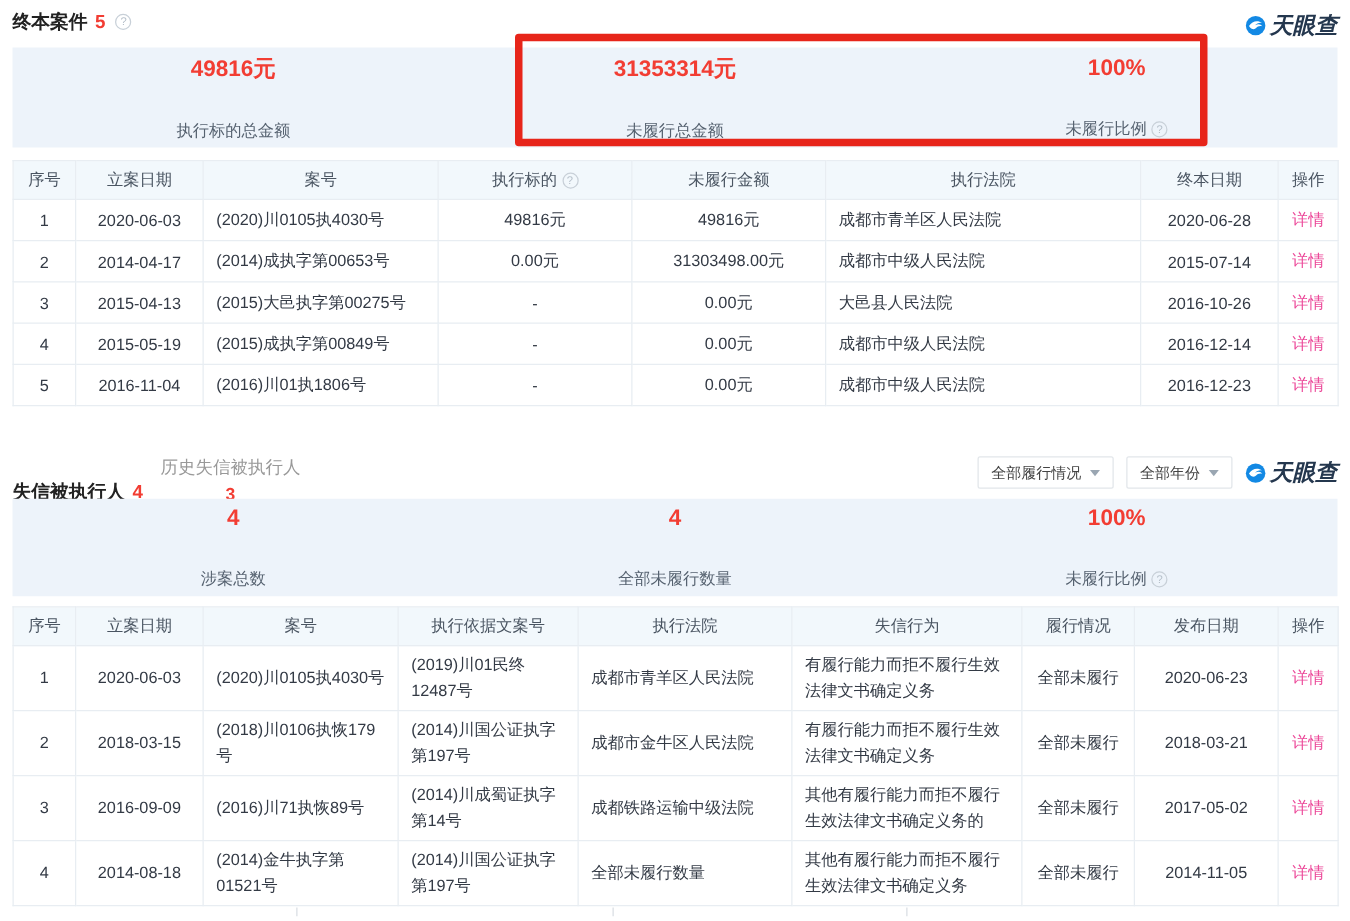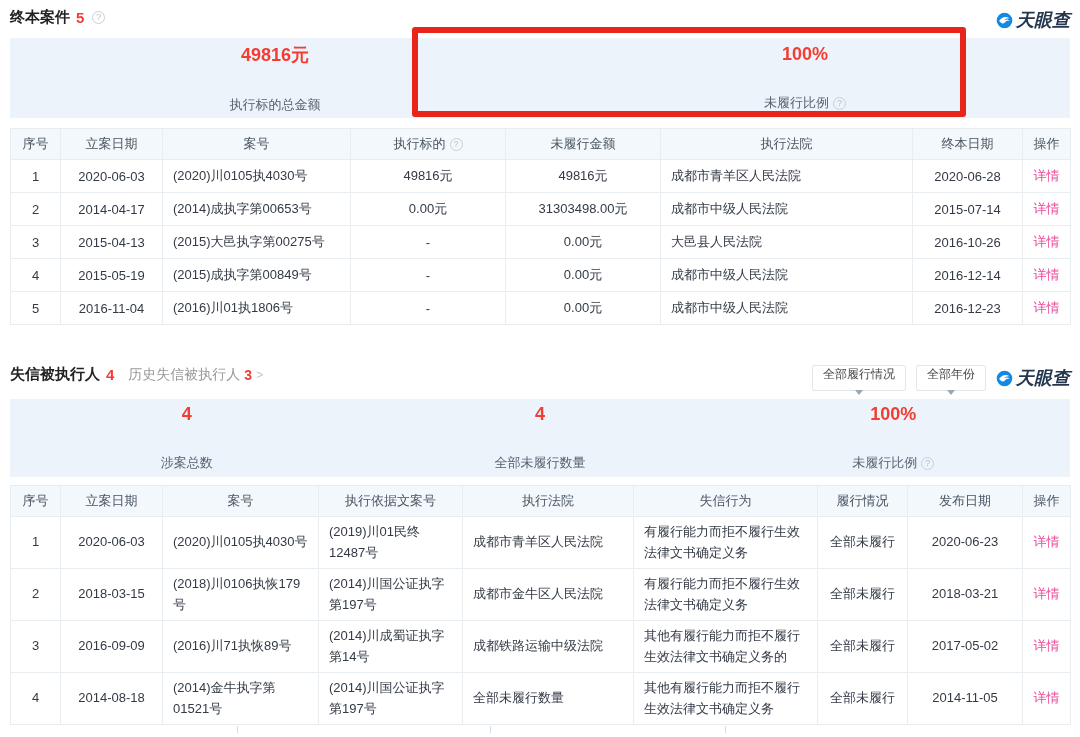--- a/index.html
+++ b/index.html
@@ -8,27 +8,27 @@
   body { padding:8px 10px 0; }
 
   
   .section-head { display:flex; align-items:flex-start; justify-content:space-between; height:22px; }
   .head-left { display:flex; align-items:center; gap:8px; }
   .sec-title { font-size:15px; font-weight:bold; color:#222; }
   .sec-count { font-size:15px; font-weight:bold; color:#f23d33; margin-left:-2px; }
   .help-icon { display:inline-flex; align-items:center; justify-content:center;
     width:13px; height:13px; border:1px solid #c8d0d8; border-radius:50%;
     color:#b6c0ca; font-size:9px; line-height:1; }
-  .history { display:flex; align-items:center; gap:4px; font-size:14px; color:#999; margin-left:6px; }
+  .history { display:flex; align-items:center; gap:4px; font-size:14px; color:#999; margin-left:6px;flex-direction:column; }
   .history .cnt { color:#f23d33; font-weight:bold; }
   .history .arrow { color:#c0c4cc; font-size:12px; }
 
   .head-right { display:flex; align-items:center; gap:10px; }
   .filter-btn { display:flex; align-items:center; gap:7px; height:26px; padding:0 10px;
-    border:1px solid #e2e6ea; border-radius:2px; background:#fff; font-size:12px; color:#444; cursor:pointer;flex-direction:column; }
+    border:1px solid #e2e6ea; border-radius:2px; background:#fff; font-size:12px; color:#444; cursor:pointer; }
   .caret { width:0; height:0; border-left:4px solid transparent; border-right:4px solid transparent;
     border-top:5px solid #9aa6b2; }
 
   .tyc-logo { display:flex; align-items:center; gap:3px; font-size:18px; font-weight:bold; color:#24374e;font-style:italic; }
   .tyc-logo svg { display:block; }
 
   
   .stats-panel { position:relative; margin-top:8px; height:80px; background:#edf3fa;
     display:flex; align-items:center; }
   .stat { flex:1; display:flex; flex-direction:column; align-items:center; gap:7px; }
@@ -72,20 +72,24 @@
       </svg>
       <span>天眼查</span>
     </div>
   </div>
 </div>
 
 <div class="stats-panel">
   <div class="stat">
     <span class="val">49816元</span>
     <span class="lbl">执行标的总金额</span>
+  </div>
+  <div class="stat">
+    <span class="val">31353314元</span>
+    <span class="lbl">未履行总金额</span>
   </div>
   <div class="stat">
     <span class="val">100%</span>
     <span class="lbl">
       <span>未履行比例</span>
       <span class="help-icon">?</span>
     </span>
   </div>
   <div class="annotation-box"></div>
 </div>

